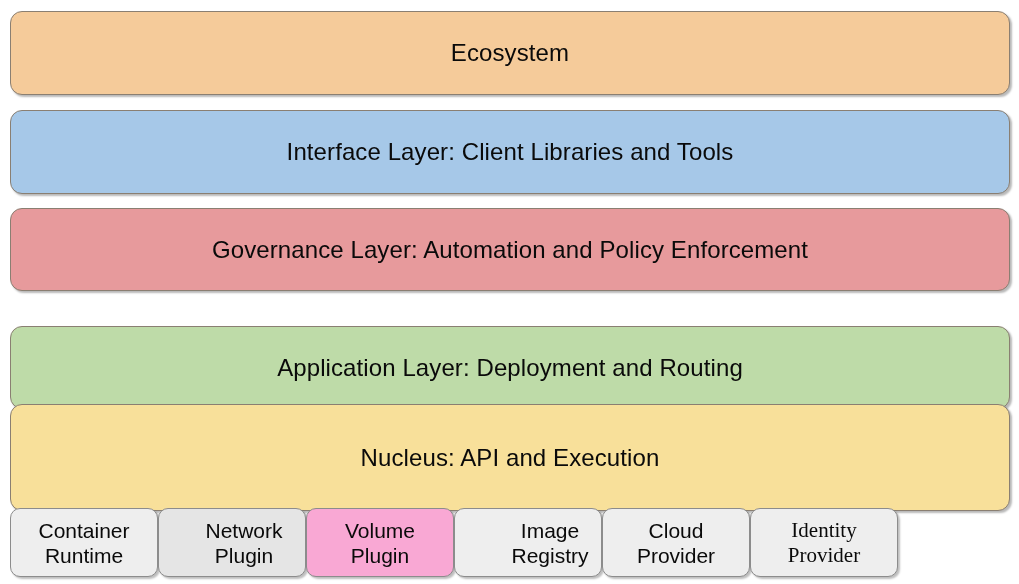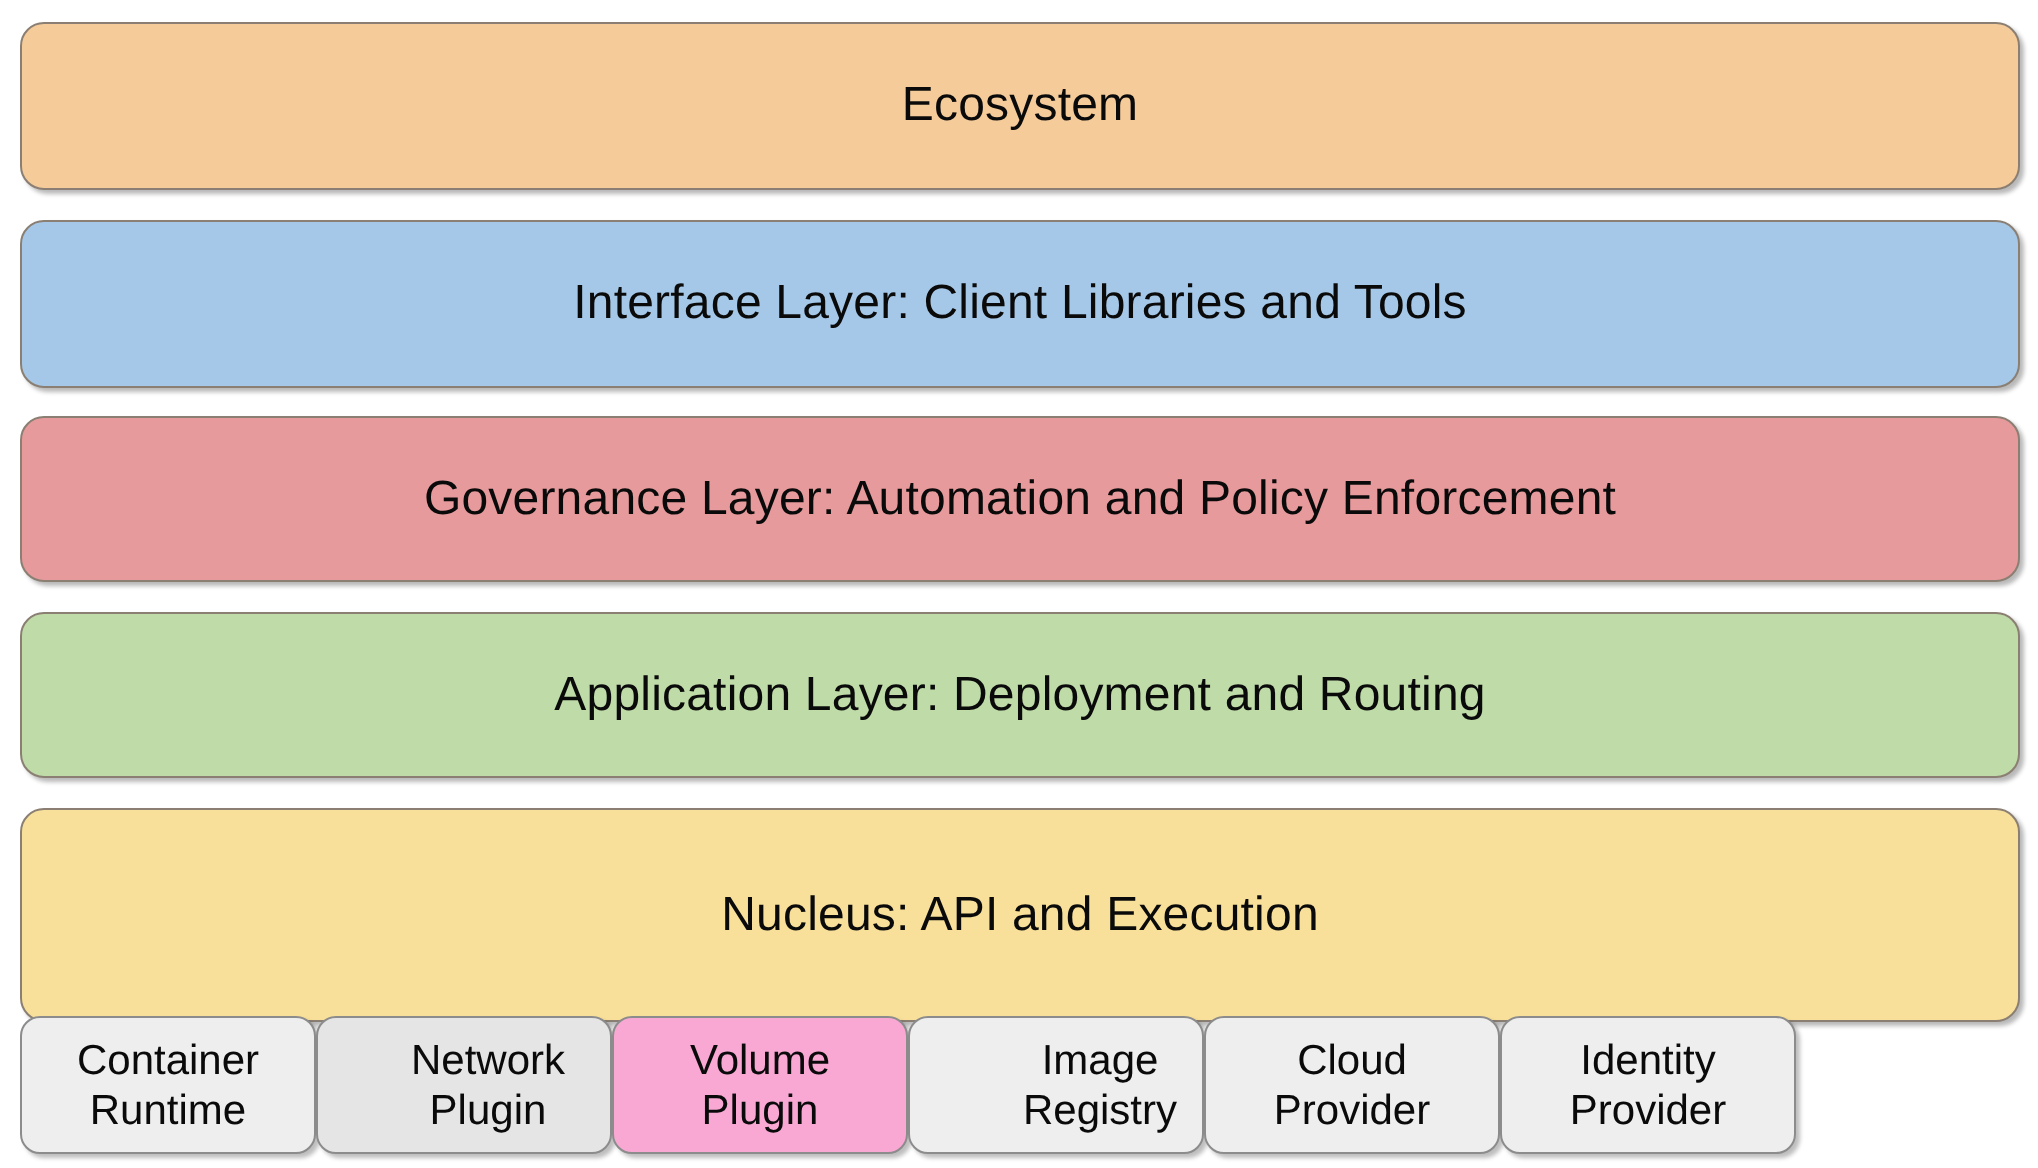--- a/index.html
+++ b/index.html
@@ -92,21 +92,21 @@
   </div>
 
   <div class="layer" id="layer-2" style="background: rgb(231, 154, 156); border-color: rgb(138, 127, 114);">
     <span class="layer-label">Governance Layer: Automation and Policy Enforcement</span>
   </div>
 
   <div class="layer" id="layer-1" style="background: rgb(166, 200, 232); border-color: rgb(138, 127, 114);">
     <span class="layer-label">Interface Layer: Client Libraries and Tools</span>
   </div>
 
-  <div class="layer" id="layer-3" style="background: rgb(190, 219, 168); border-color: rgb(138, 127, 114);">
+  <div class="layer" id="layer-3" style="background: rgb(190, 219, 168); border-color: rgb(138, 127, 114); margin-top: 20px;">
     <span class="layer-label">Application Layer: Deployment and Routing</span>
   </div>
 
   <div class="layer" id="layer-4" style="background: rgb(248, 224, 154); border-color: rgb(138, 127, 114);">
     <span class="layer-label">Nucleus: API and Execution</span>
   </div>
 
   <div id="plugin-row">
 
     <div class="plugin-box" style="background: rgb(238, 238, 238); border-color: rgb(140, 140, 140);">
@@ -127,19 +127,19 @@
     <div class="plugin-box" style="background: rgb(238, 238, 238); border-color: rgb(140, 140, 140); padding-left: 44px;">
       <span class="pl">Image</span>
       <span class="pl">Registry</span>
     </div>
 
     <div class="plugin-box" style="background: rgb(238, 238, 238); border-color: rgb(140, 140, 140);">
       <span class="pl">Cloud</span>
       <span class="pl">Provider</span>
     </div>
 
-    <div class="plugin-box" style="background: rgb(238, 238, 238); border-color: rgb(140, 140, 140);">
+    <div class="plugin-box" style="background: rgb(238, 238, 238); border-color: rgb(140, 140, 140); font-family: Liberation Serif, serif;">
       <span class="pl">Identity</span>
       <span class="pl">Provider</span>
     </div>
 
   </div>
 </div>
 
 </body></html>

